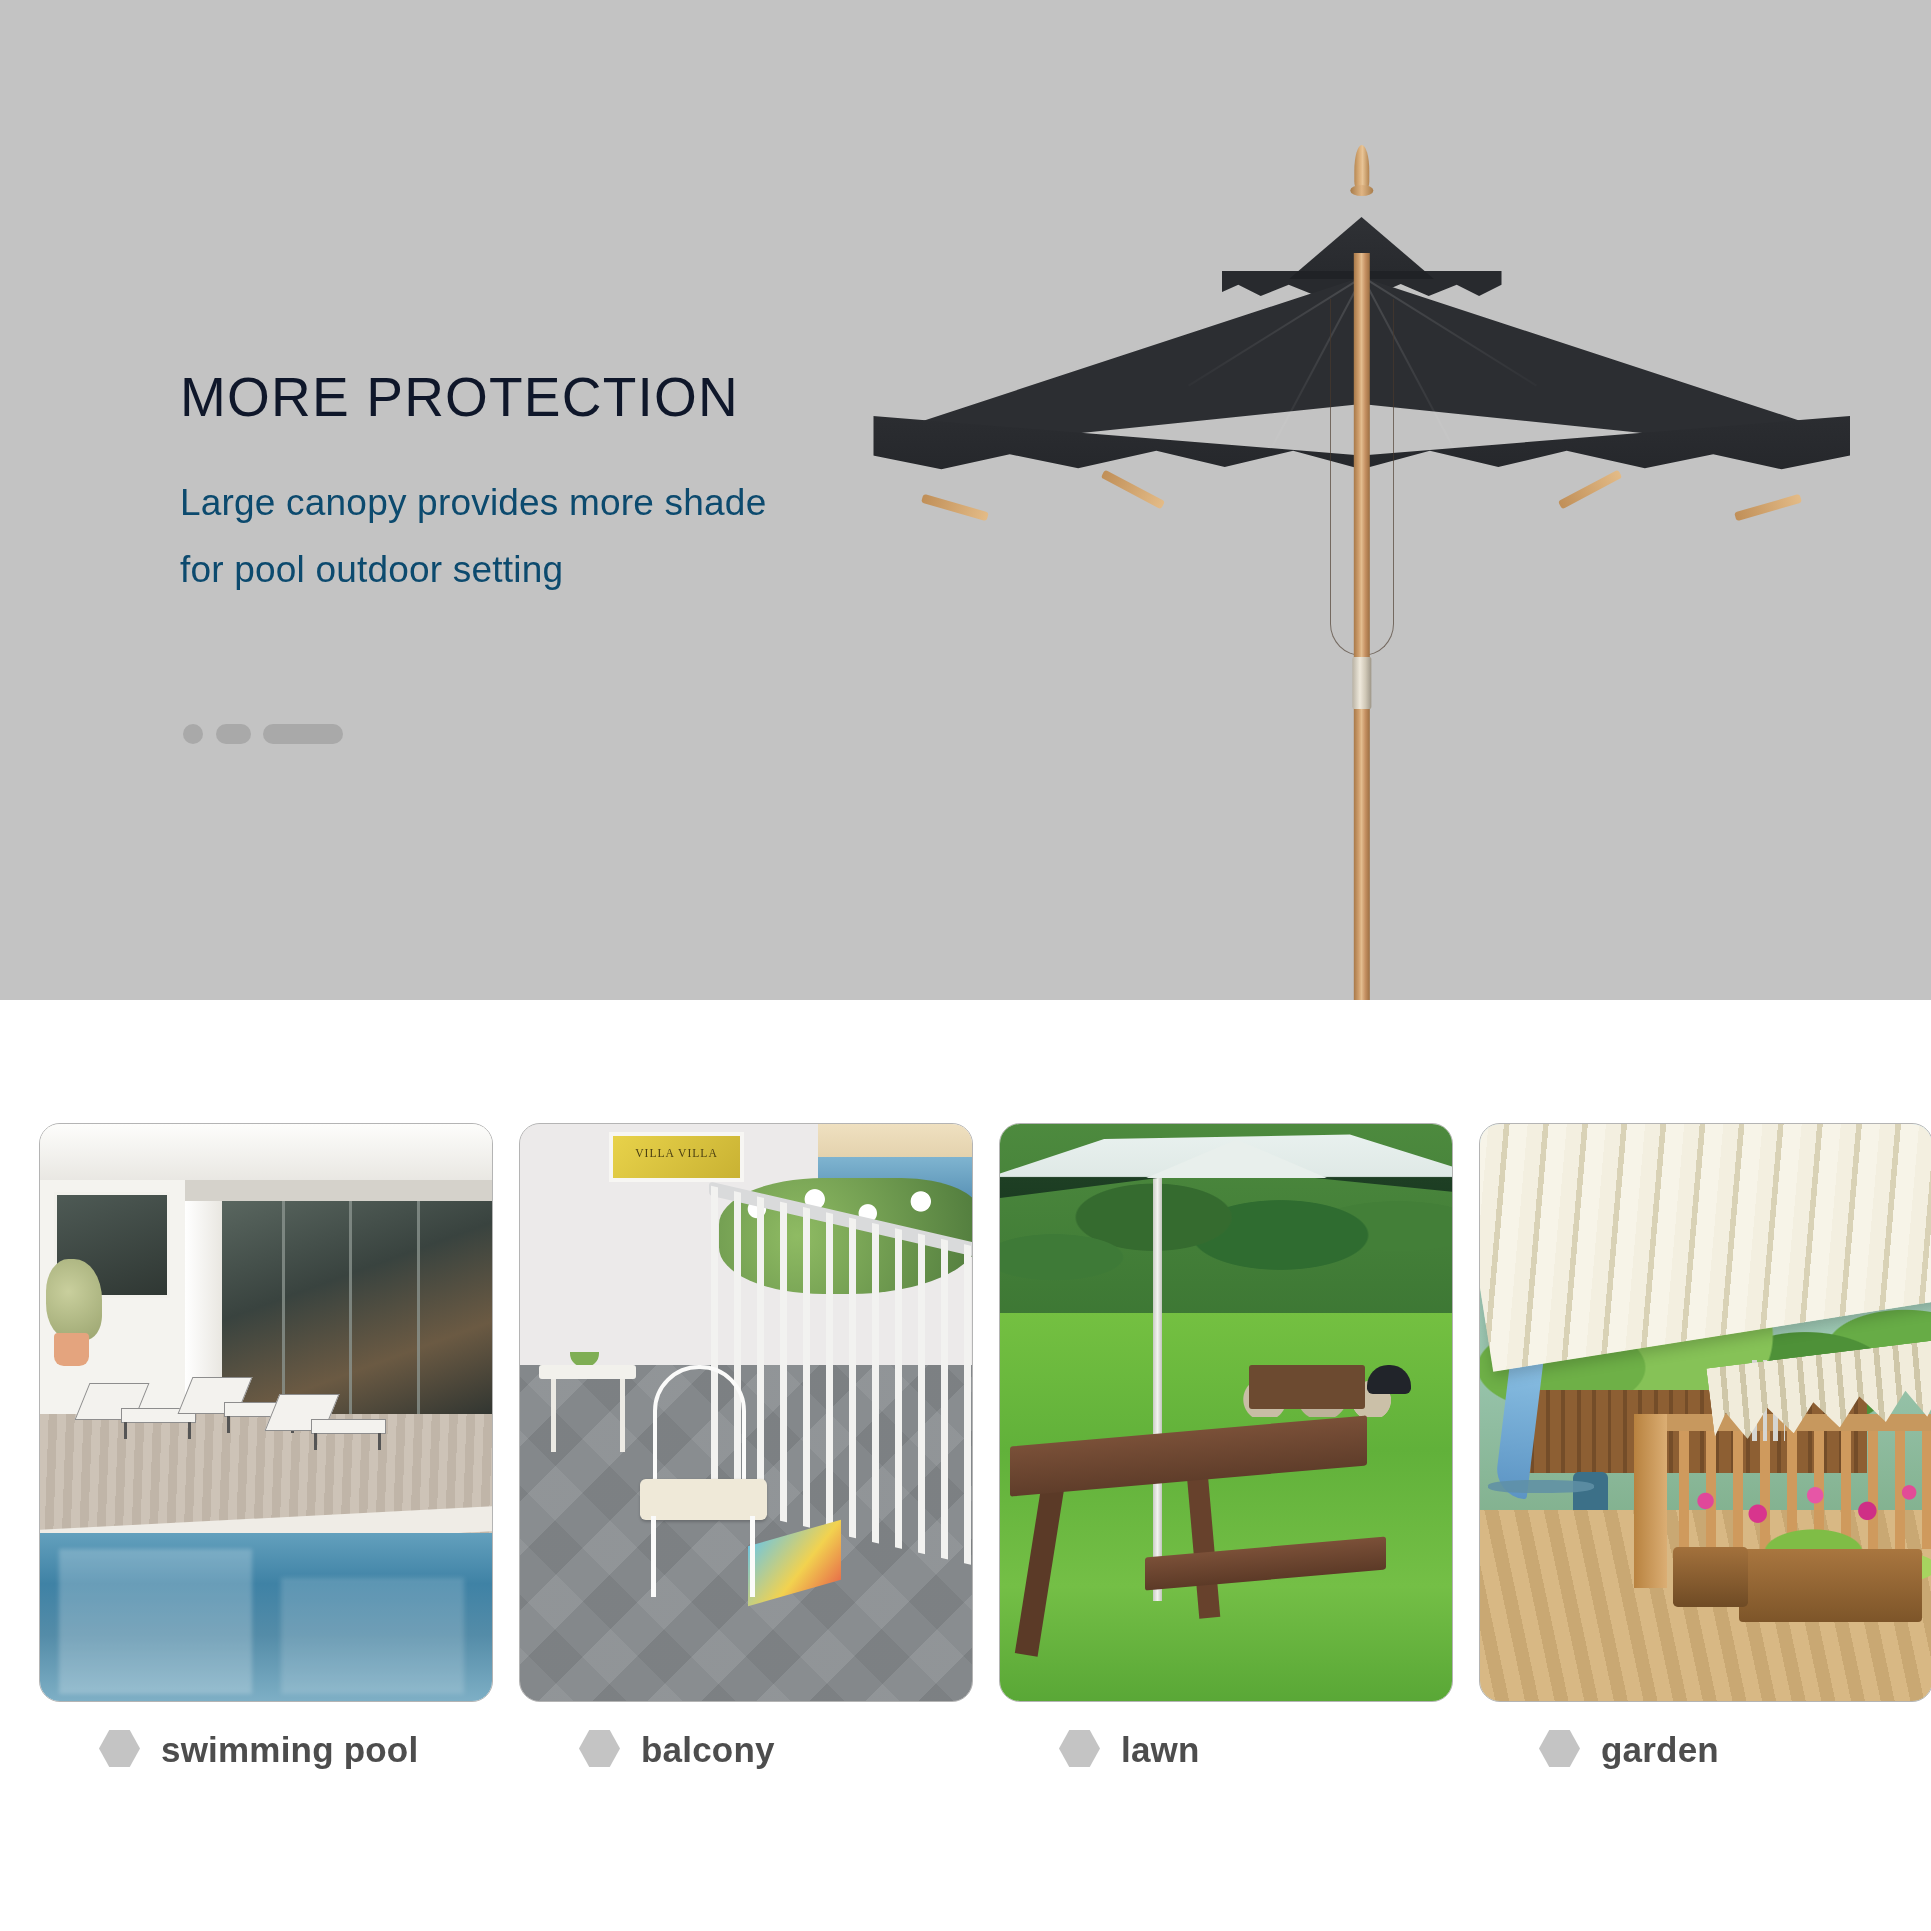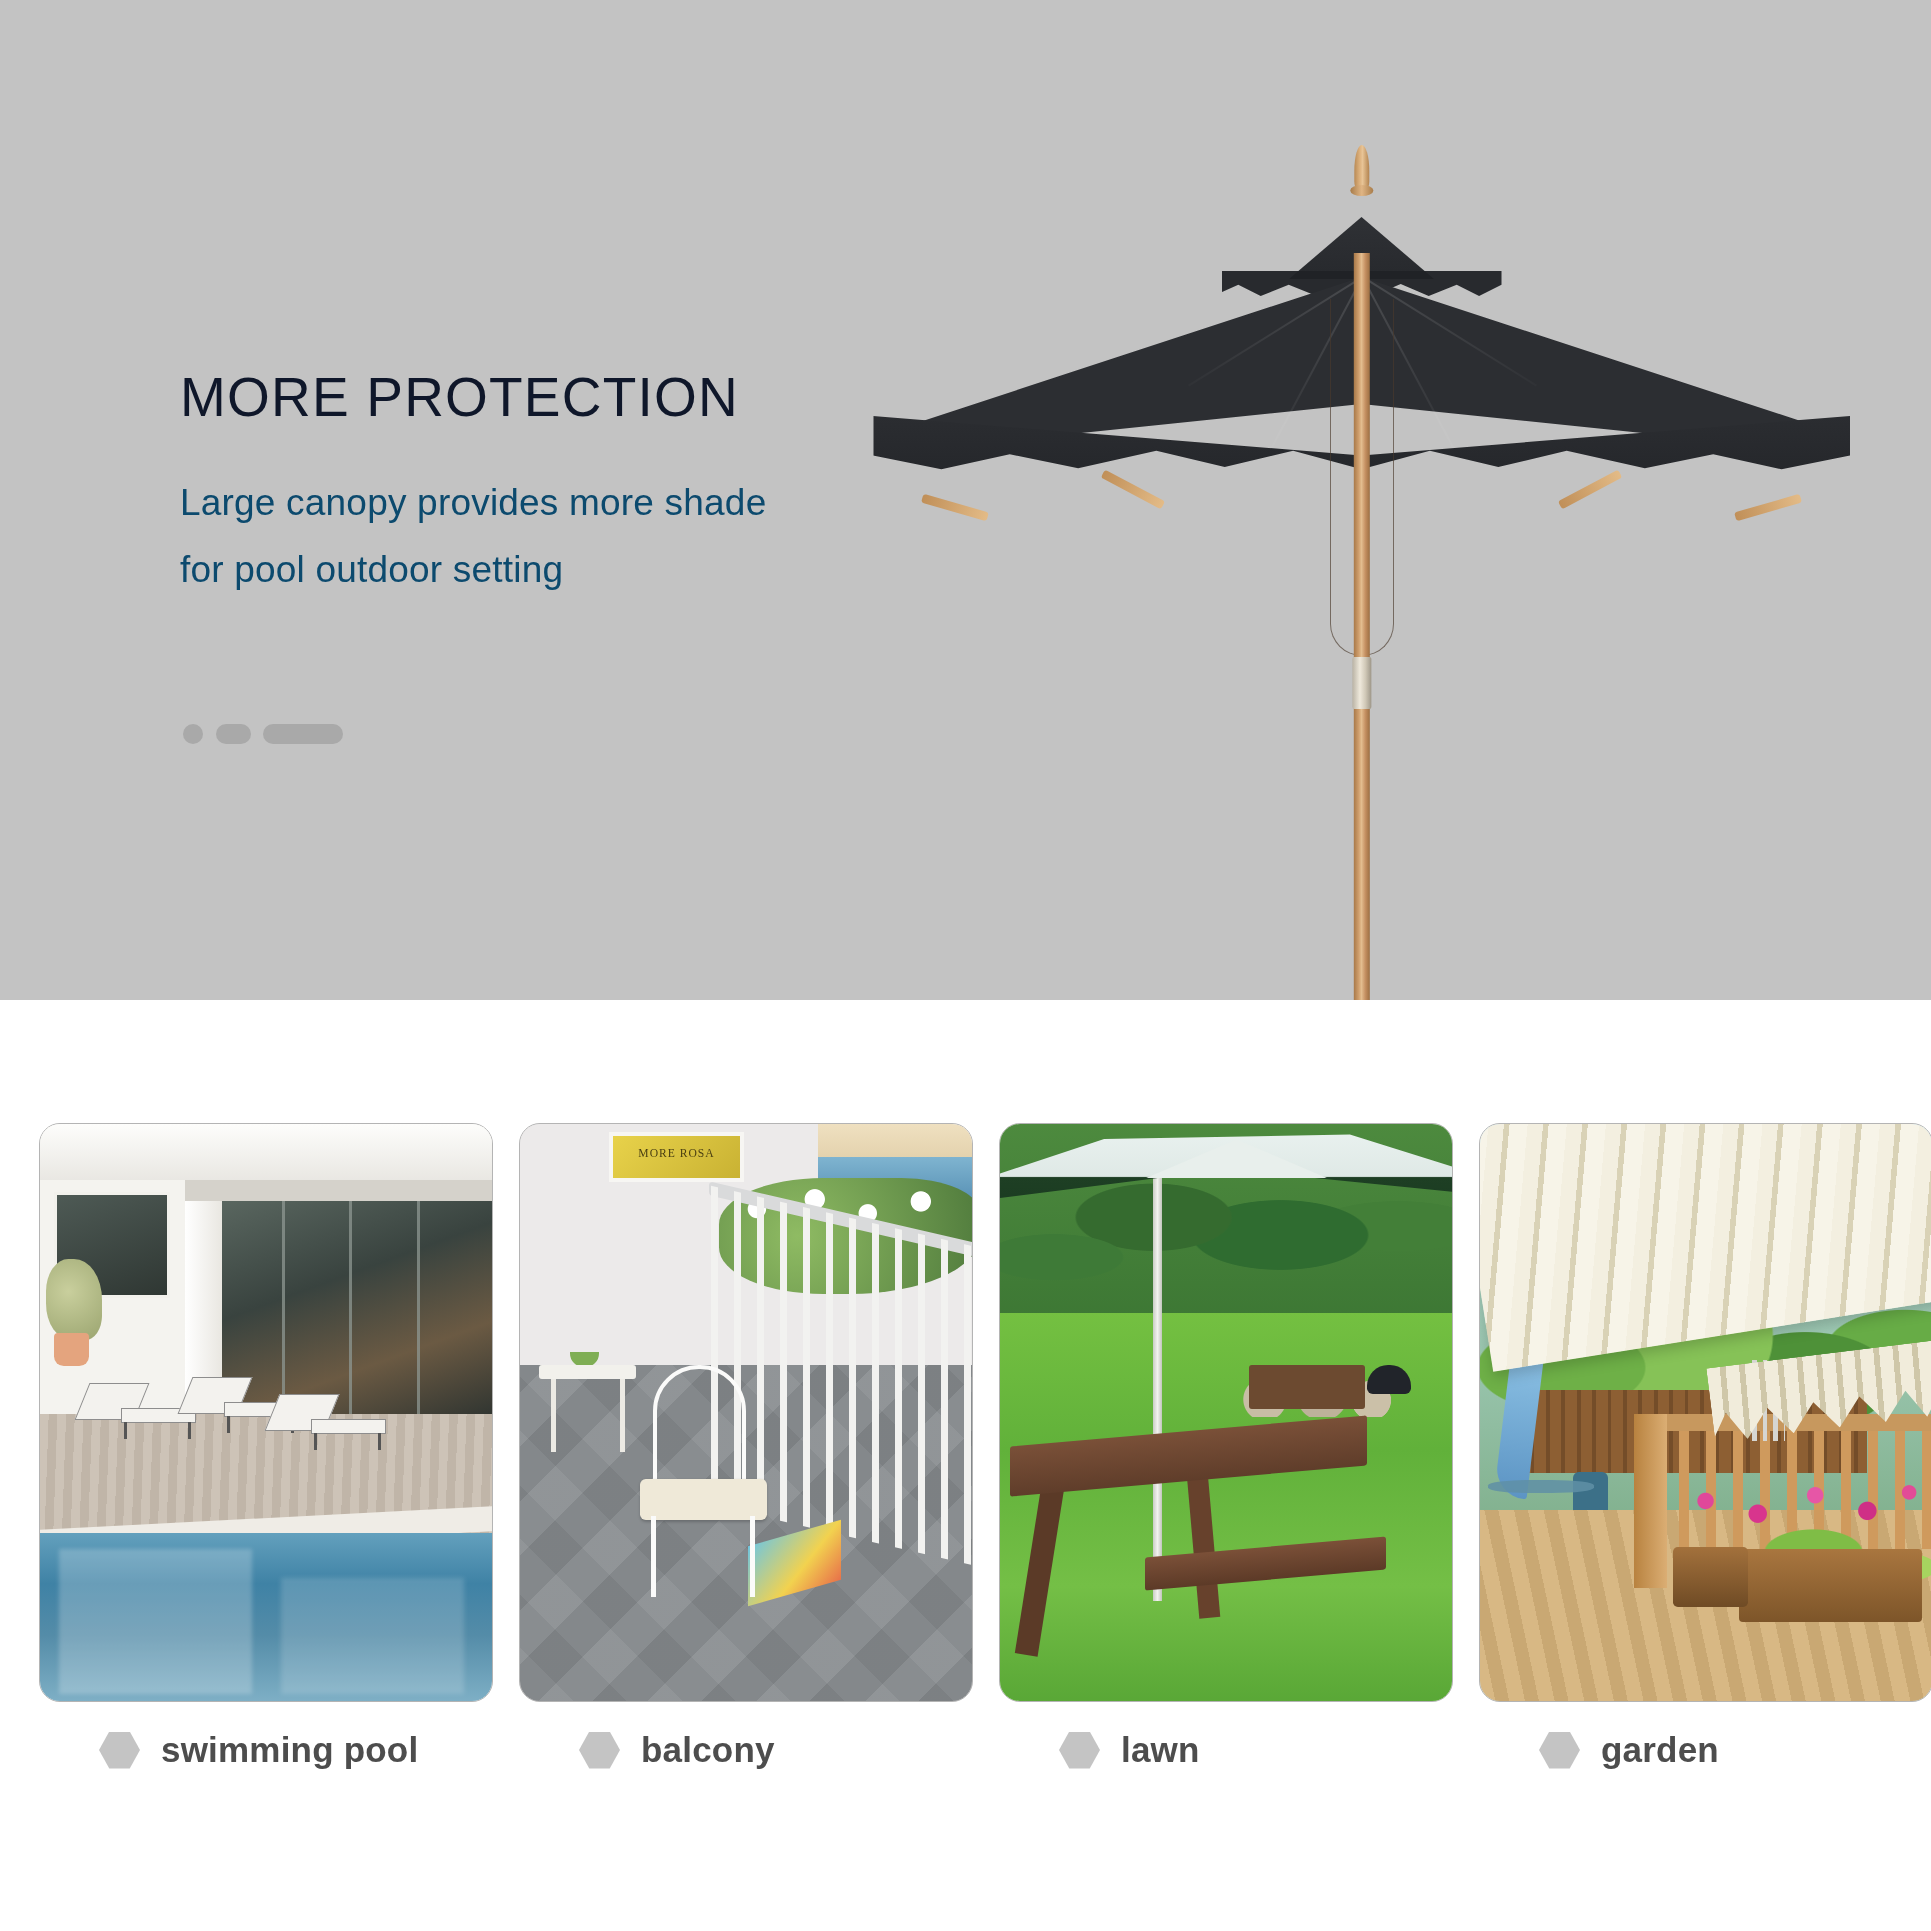--- a/index.html
+++ b/index.html
@@ -307,21 +307,21 @@
       radial-gradient(circle at 76% 66%, #cf2f86 0 8.7px, transparent 9.7px),
       radial-gradient(circle at 92% 40%, #e24b97 0 6.8px, transparent 7.7px); }
   .s4-barrel { position:absolute; left:193px; top:423px; width:75px; height:60px;
     background:linear-gradient(180deg,#a3713c,#6f4b25); border-radius:4.8px; }
   .s4-chime { position:absolute; left:272px; top:236px; width:33px; height:81px;
     background:repeating-linear-gradient(90deg,#d6d6d2 0 4.8px,transparent 4.8px 10.6px); }
 
   
   .captions { position:absolute; left:39px; top:730px; display:flex; gap:26px; }
   .cap {
-    width:454px; display:flex; align-items:center; gap:21px;
+    width:454px; display:flex; gap:21px;
     padding-left:60px;
   }
   .hexicon {
     width:41px; height:37px; background:#c4c4c4; flex:0 0 auto;
     clip-path:polygon(25% 0%, 75% 0%, 100% 50%, 75% 100%, 25% 100%, 0% 50%);
   }
   .cap-label { font-size:35px; font-weight:700; color:#4d4d4d; letter-spacing:0.2px; white-space:nowrap; }
 </style>
 </head>
 <body>
@@ -415,21 +415,21 @@
         <div class="s1-refl2"></div>
       </div>
     </div>
 
     <div class="thumb">
       <div class="scene">
         <div class="s2-wall"></div>
         <div class="s2-awning"></div>
         <div class="s2-seaview"></div>
         <div class="s2-frame">
-          <span>MORE ROSA</span>
+          <span>VILLA VILLA</span>
         </div>
         <div class="s2-floor"></div>
         <div class="s2-green"></div>
         <div class="s2-flowers"></div>
         <div class="s2-railtop"></div>
         <div class="s2-rail"></div>
         <div class="s2-table">
           <div class="bowl"></div>
             <div class="tp"></div>
           <div class="lg" style="left:11.6px"></div>

